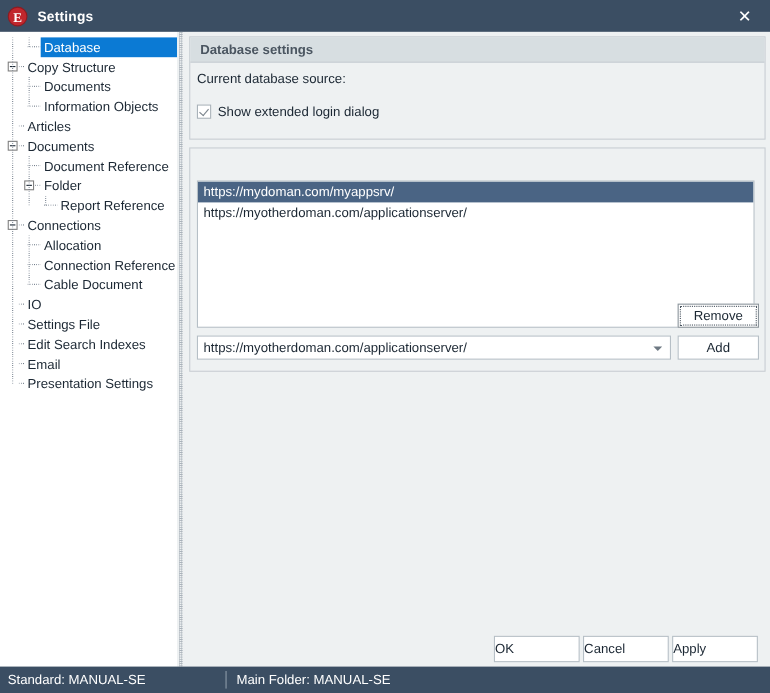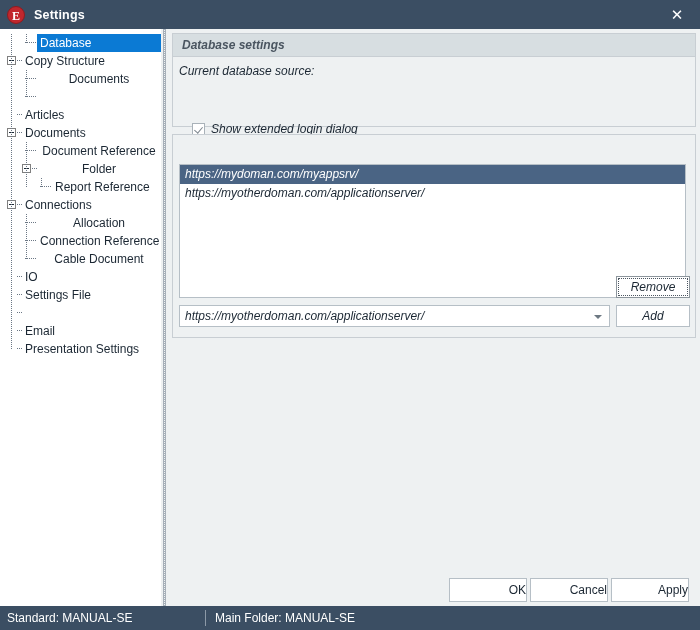--- a/index.html
+++ b/index.html
@@ -99,21 +99,21 @@
   .tree-node.selected {
     background: transparent;
   }
   
   .tree-node.selected .label {
     padding-right: 84px;
   }
 
   
   .lvl0 { padding-left: 22px; }
-  .lvl1 { padding-left: 37px; text-align: center; }
+  .lvl1 { padding-left: 37px; }
   .lvl2 { padding-left: 52px; }
 
   
   .expander {
     position: absolute;
     width: 9px; height: 9px;
     border: 1px solid #808080;
     background: #ffffff;
     top: 4px;
     box-sizing: border-box;
@@ -163,21 +163,20 @@
     opacity: .85;
   }
 
   
   .content {
     position: absolute;
     left: 168px; top: 29px;
     width: 532px;
     height: 577px;
     background: #eef1f2;
-    font-style: italic;
   }
 
   .groupbox {
     position: absolute;
     left: 4px;
     width: 524px;
     background: #eef1f2;
     border: 1px solid #c8ced3;
     box-sizing: border-box;
   }
@@ -310,21 +309,21 @@
   .dlg-btn {
     position: absolute;
     top: 578px;
     width: 78px;
     height: 24px;
     background: #ffffff;
     border: 1px solid #b6bfc6;
     box-sizing: border-box;
     font-size: 12px;
     color: #1b2733;
-    text-align: right;
+    text-align: left;
     line-height: 22px;
     cursor: pointer;
   }
   #btn-ok     { left: 449px; }
   #btn-cancel { left: 530px; }
   #btn-apply  { left: 611px; }
 
   
   .statusbar {
     position: absolute;
@@ -358,49 +357,49 @@
     <div class="app-icon">E</div>
     <div class="title-text">Settings</div>
     <div class="close-btn">✕</div>
   </div>
 
   <div class="tree-panel">
     <div class="tree" id="tree-root">
         <div class="tree-node lvl1 selected"><span class="dots" style="left: 25px; width: 12px;"></span><span class="vline" style="left: 11px; top: 0px; height: 18px;"></span><span class="vline" style="left: 26px; top: 0px; height: 9px;"></span><span class="label">Database</span></div>
         <div class="tree-node lvl0"><span class="expander exp-l0"></span><span class="dots" style="left: 17px; width: 5px;"></span><span class="vline" style="left: 11px; top: 0px; height: 18px;"></span><span class="label">Copy Structure</span></div>
         <div class="tree-node lvl1"><span class="dots" style="left: 25px; width: 12px;"></span><span class="vline" style="left: 11px; top: 0px; height: 18px;"></span><span class="vline" style="left: 26px; top: 0px; height: 18px;"></span><span class="label">Documents</span></div>
-        <div class="tree-node lvl1"><span class="dots" style="left: 25px; width: 12px;"></span><span class="vline" style="left: 11px; top: 0px; height: 18px;"></span><span class="vline" style="left: 26px; top: 0px; height: 9px;"></span></div>
+        <div class="tree-node lvl1"><span class="dots" style="left: 25px; width: 12px;"></span><span class="vline" style="left: 11px; top: 0px; height: 18px;"></span><span class="vline" style="left: 26px; top: 0px; height: 9px;"></span><span class="label">Information Objects</span></div>
         <div class="tree-node lvl0"><span class="dots" style="left: 17px; width: 5px;"></span><span class="vline" style="left: 11px; top: 0px; height: 18px;"></span><span class="label">Articles</span></div>
         <div class="tree-node lvl0"><span class="expander exp-l0"></span><span class="dots" style="left: 17px; width: 5px;"></span><span class="vline" style="left: 11px; top: 0px; height: 18px;"></span><span class="label">Documents</span></div>
         <div class="tree-node lvl1"><span class="dots" style="left: 25px; width: 12px;"></span><span class="vline" style="left: 11px; top: 0px; height: 18px;"></span><span class="vline" style="left: 26px; top: 0px; height: 18px;"></span><span class="label">Document Reference</span></div>
         <div class="tree-node lvl1"><span class="expander exp-l1"></span><span class="dots" style="left: 32px; width: 5px;"></span><span class="vline" style="left: 11px; top: 0px; height: 18px;"></span><span class="vline" style="left: 26px; top: 0px; height: 18px;"></span><span class="label">Folder</span></div>
         <div class="tree-node lvl2"><span class="dots" style="left: 40px; width: 12px;"></span><span class="vline" style="left: 11px; top: 0px; height: 18px;"></span><span class="vline" style="left: 26px; top: 0px; height: 9px;"></span><span class="vline" style="left: 41px; top: 0px; height: 9px;"></span><span class="label">Report Reference</span></div>
         <div class="tree-node lvl0"><span class="expander exp-l0"></span><span class="dots" style="left: 17px; width: 5px;"></span><span class="vline" style="left: 11px; top: 0px; height: 18px;"></span><span class="label">Connections</span></div>
         <div class="tree-node lvl1"><span class="dots" style="left: 25px; width: 12px;"></span><span class="vline" style="left: 11px; top: 0px; height: 18px;"></span><span class="vline" style="left: 26px; top: 0px; height: 18px;"></span><span class="label">Allocation</span></div>
         <div class="tree-node lvl1"><span class="dots" style="left: 25px; width: 12px;"></span><span class="vline" style="left: 11px; top: 0px; height: 18px;"></span><span class="vline" style="left: 26px; top: 0px; height: 18px;"></span><span class="label">Connection Reference</span></div>
         <div class="tree-node lvl1"><span class="dots" style="left: 25px; width: 12px;"></span><span class="vline" style="left: 11px; top: 0px; height: 18px;"></span><span class="vline" style="left: 26px; top: 0px; height: 9px;"></span><span class="label">Cable Document</span></div>
         <div class="tree-node lvl0"><span class="dots" style="left: 17px; width: 5px;"></span><span class="vline" style="left: 11px; top: 0px; height: 18px;"></span><span class="label">IO</span></div>
         <div class="tree-node lvl0"><span class="dots" style="left: 17px; width: 5px;"></span><span class="vline" style="left: 11px; top: 0px; height: 18px;"></span><span class="label">Settings File</span></div>
-        <div class="tree-node lvl0"><span class="dots" style="left: 17px; width: 5px;"></span><span class="vline" style="left: 11px; top: 0px; height: 18px;"></span></div>
+        <div class="tree-node lvl0"><span class="dots" style="left: 17px; width: 5px;"></span><span class="vline" style="left: 11px; top: 0px; height: 18px;"></span><span class="label">Edit Search Indexes</span></div>
         <div class="tree-node lvl0"><span class="dots" style="left: 17px; width: 5px;"></span><span class="vline" style="left: 11px; top: 0px; height: 18px;"></span><span class="label">Email</span></div>
         <div class="tree-node lvl0"><span class="dots" style="left: 17px; width: 5px;"></span><span class="vline" style="left: 11px; top: 0px; height: 9px;"></span><span class="label">Presentation Settings</span></div>
       </div>
   </div>
 
   <div class="splitter"></div>
 
   <div class="content">
 
     <div class="groupbox" id="gb-settings">
       <div class="group-header">Database settings</div>
 
       <div class="field-label" style="left:6px; top:30px;text-align:right;">Current database source:</div>
 
 
-      <div class="checkbox-row" style="left:6px; top:88px;margin-left:13px;">
+      <div class="checkbox-row" style="left:6px; top:60px;">
         <span class="cbox"></span>
         <span>Show extended login dialog</span>
       </div>
     </div>
 
     <div class="groupbox" id="gb-sources">
 
       <div class="listbox" style="left:6px; top:29px; width:507px; height:134px;" id="sources-list">
           <div class="list-item selected">https://mydoman.com/myappsrv/</div>
           <div class="list-item">https://myotherdoman.com/applicationserver/</div>

